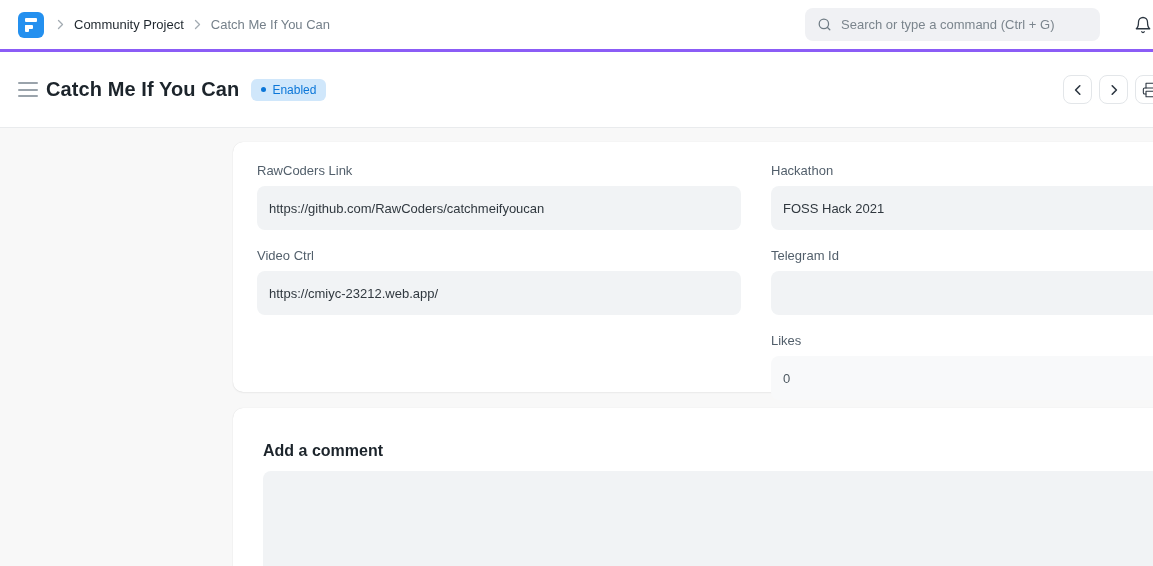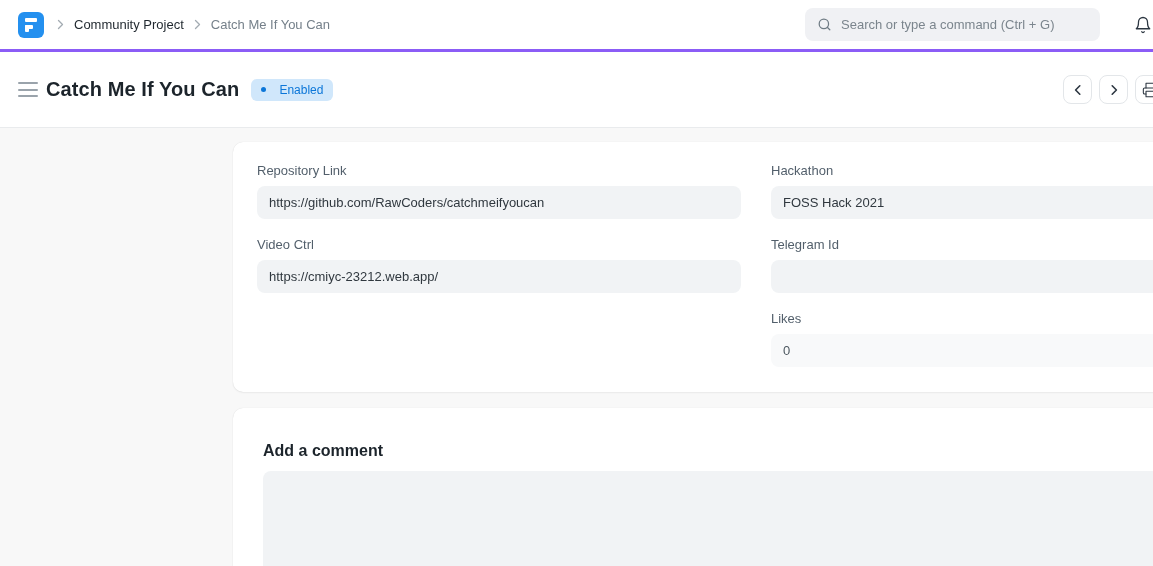--- a/index.html
+++ b/index.html
@@ -19,32 +19,32 @@
   .searchbar { width:295px; height:33px; background:#f0f1f4; border-radius:8px; display:flex; align-items:center; gap:9px; padding:9px 12px; cursor:text; }
   .searchbar input { flex:1; border:0; background:transparent; outline:none; font-size:13px; color:#1f272e; font-family:inherit; }
   .searchbar input::placeholder { color:#7b858d; opacity:1; }
   .bell-btn { margin-left:34px; width:18px; height:22px; border:0; background:none; color:#2c3641; cursor:pointer; display:flex; align-items:center; justify-content:center; }
 
   
   .page-head { position:relative; height:76px; display:flex; align-items:center; padding-left:18px; background:#fff; border-bottom:1px solid #e9ebed; }
   .hamburger { width:20px; height:15px; display:flex; flex-direction:column; justify-content:space-between; background:none; border:0; cursor:pointer; flex:0 0 auto; }
   .hamburger span { display:block; height:2px; border-radius:1px; background:#9aa3ab; }
   .page-title { font-size:20px; font-weight:700; color:#1c242b; margin-left:8px; letter-spacing:.1px; white-space:nowrap; }
-  .badge { display:inline-flex; align-items:center; gap:13px; height:22px; padding:0 10px; margin-left:12px; border-radius:6px; background:#d0e7fb; color:#0b76d8; font-size:12px; font-weight:500; cursor:pointer; white-space:nowrap; }
+  .badge { display:inline-flex; align-items:center; gap:6px; height:22px; padding:0 10px; margin-left:12px; border-radius:6px; background:#d0e7fb; color:#0b76d8; font-size:12px; font-weight:500; cursor:pointer; white-space:nowrap; }
   .badge .dot { width:5px; height:5px; border-radius:50%; background:#0b76d8; }
   .head-actions { position:absolute; left:1063px; top:23px; display:flex; gap:7px; }
   .icon-btn { width:29px; height:29px; border-radius:8px; border:1px solid #e3e6e9; background:#fff; color:#2c3641; display:flex; align-items:center; justify-content:center; cursor:pointer; flex:0 0 auto; }
 
   
   .page-body { position:relative; height:438px; background:#f8f8f8; }
   .card { position:absolute; left:233px; width:980px; background:#fff; border-radius:10px; box-shadow:0 0 1px rgba(0,0,0,.14), 0 1px 2px rgba(0,0,0,.05); }
   .form-card { top:14px; height:250px; padding:22px 24px 24px; display:grid; grid-template-columns:484px 1fr; column-gap:30px; align-content:start; }
   .field { margin-bottom:19px; }
   .field label { display:block; font-size:13px; line-height:13px; color:#525f6b; margin-bottom:9px; }
-  .control { display:block; width:100%; height:33px; background:#f1f3f5; border:0; border-radius:8px; padding:0 12px; font-size:13px; color:#30383f; font-family:inherit; outline:none; }
+  .control { display:block; width:100%; height:44px; background:#f1f3f5; border:0; border-radius:8px; padding:0 12px; font-size:13px; color:#30383f; font-family:inherit; outline:none; }
   .control.readonly { background:#f8f9fa; color:#4d5860; }
 
   .comments-card { top:280px; height:300px; padding:34px 30px; }
   .comments-heading { font-size:16px; font-weight:700; color:#1c242b; margin-bottom:11px; }
   .comment-box { display:block; width:100%; height:225px; background:#f1f3f5; border:0; border-radius:8px; resize:none; outline:none; padding:12px; font-family:inherit; font-size:13px; color:#30383f; }
 </style>
 </head>
 <body>
 
 <div class="screen">
@@ -112,21 +112,21 @@
           </svg>
       </button>
     </div>
   </div>
 
   <main class="page-body">
 
     <section class="card form-card">
       <div class="col">
         <div class="field">
-          <label>Repository Link</label>
+          <label>RawCoders Link</label>
           <input class="control" value="https://github.com/RawCoders/catchmeifyoucan" style="">
         </div>
         <div class="field">
           <label>Video Ctrl</label>
           <input class="control" value="https://cmiyc-23212.web.app/" style="">
         </div>
       </div>
       <div class="col">
         <div class="field">
           <label>Hackathon</label>

